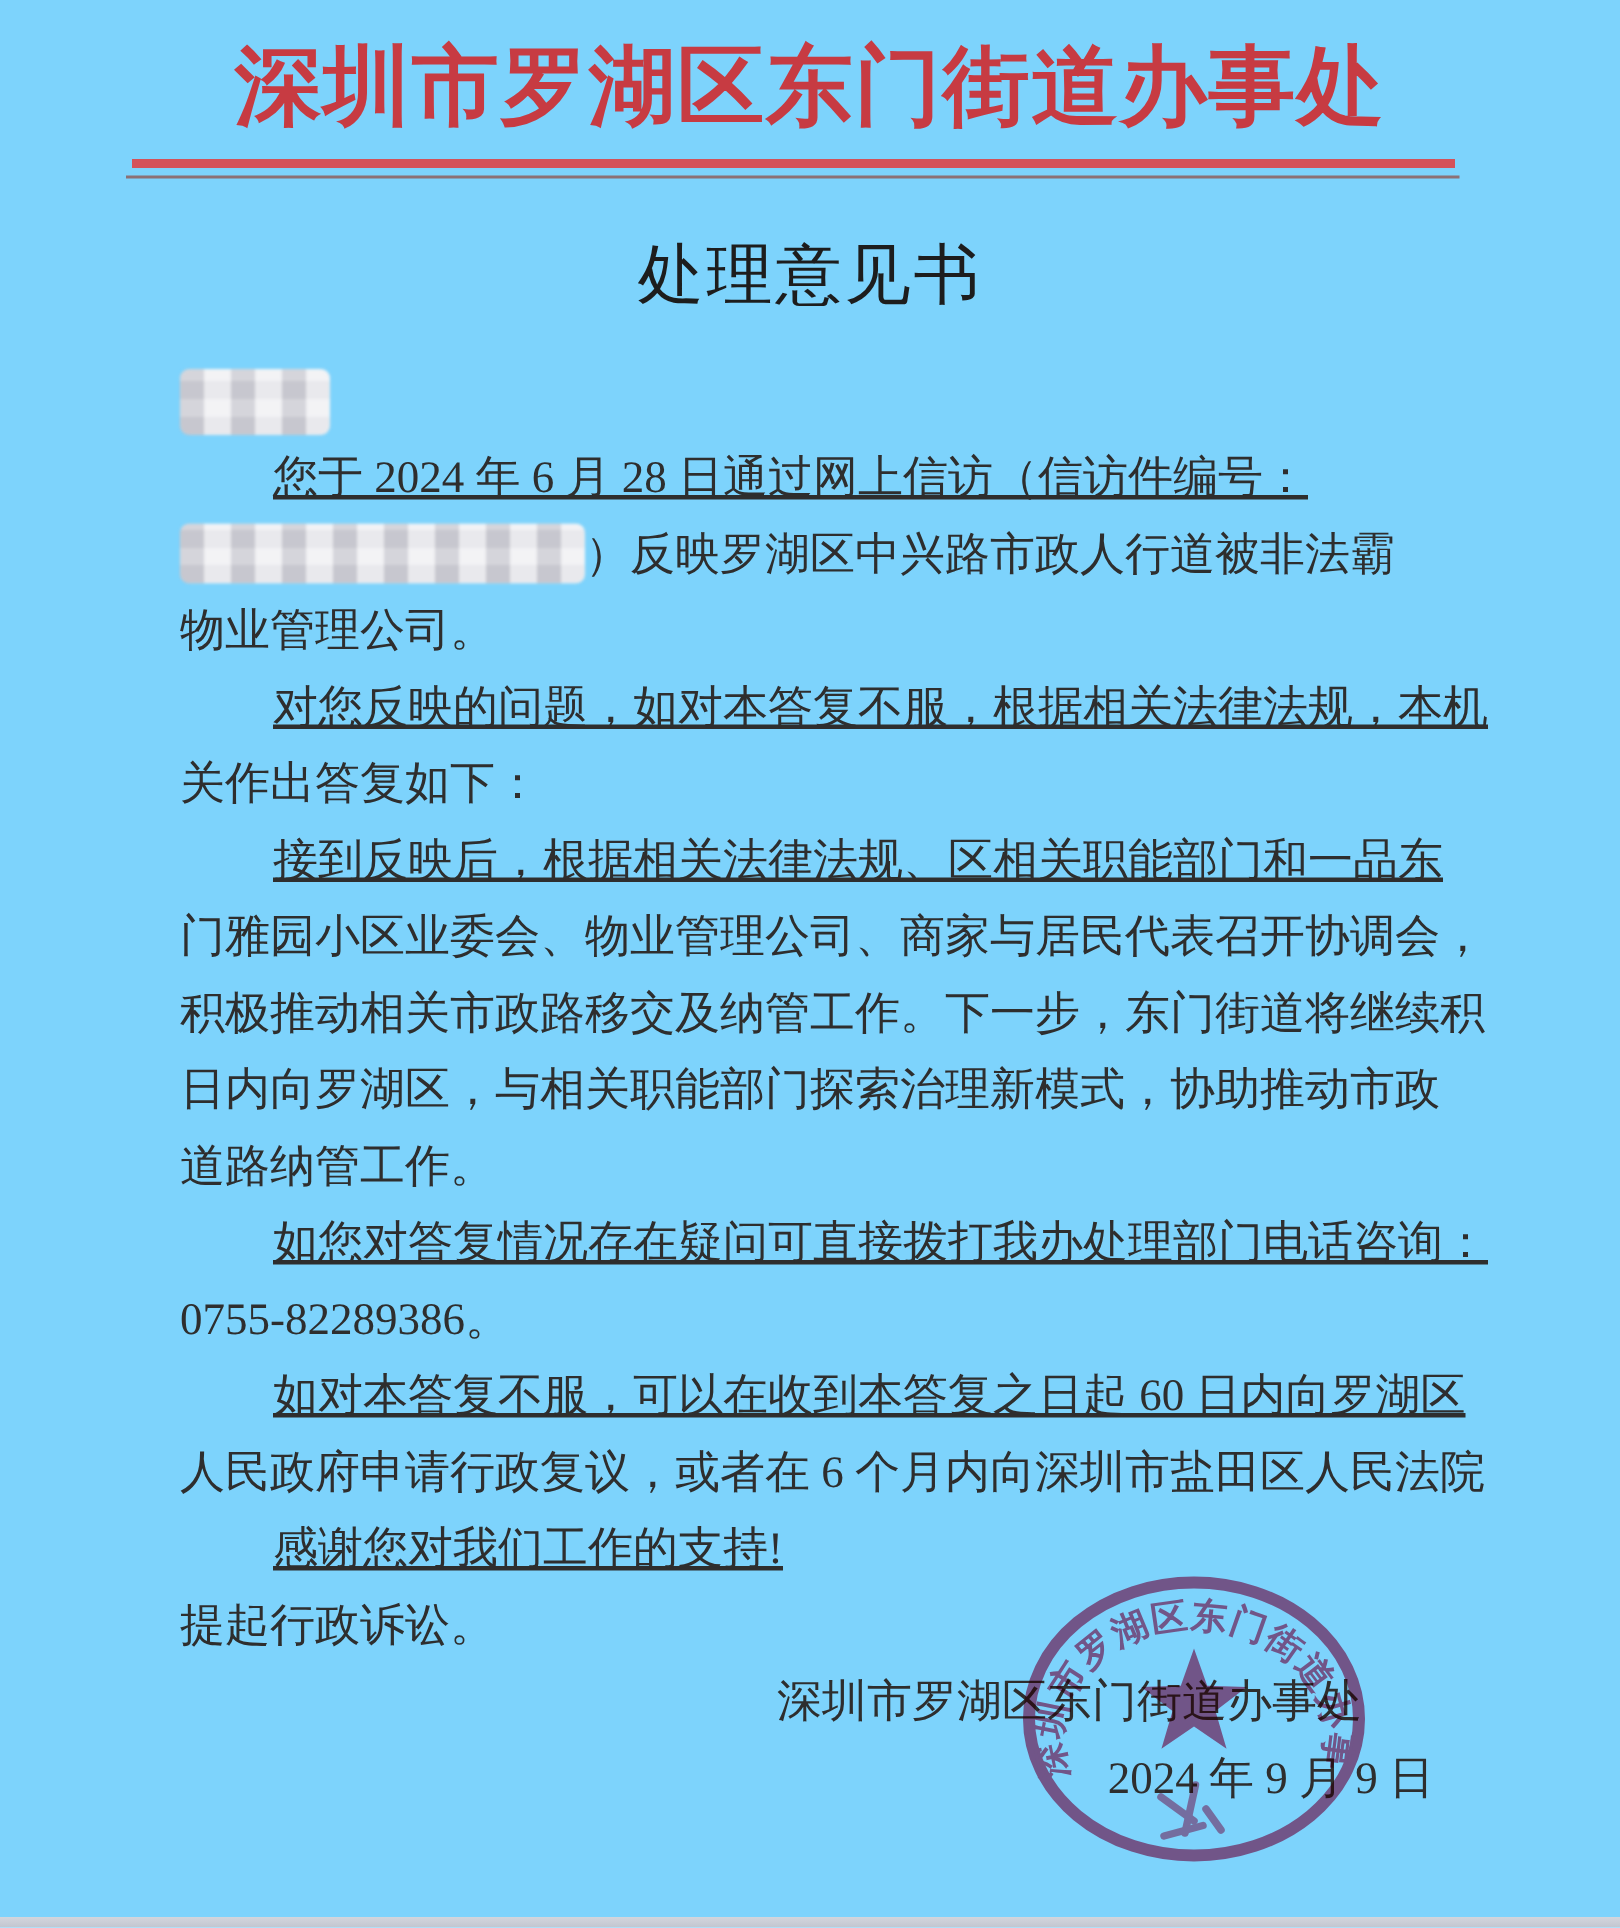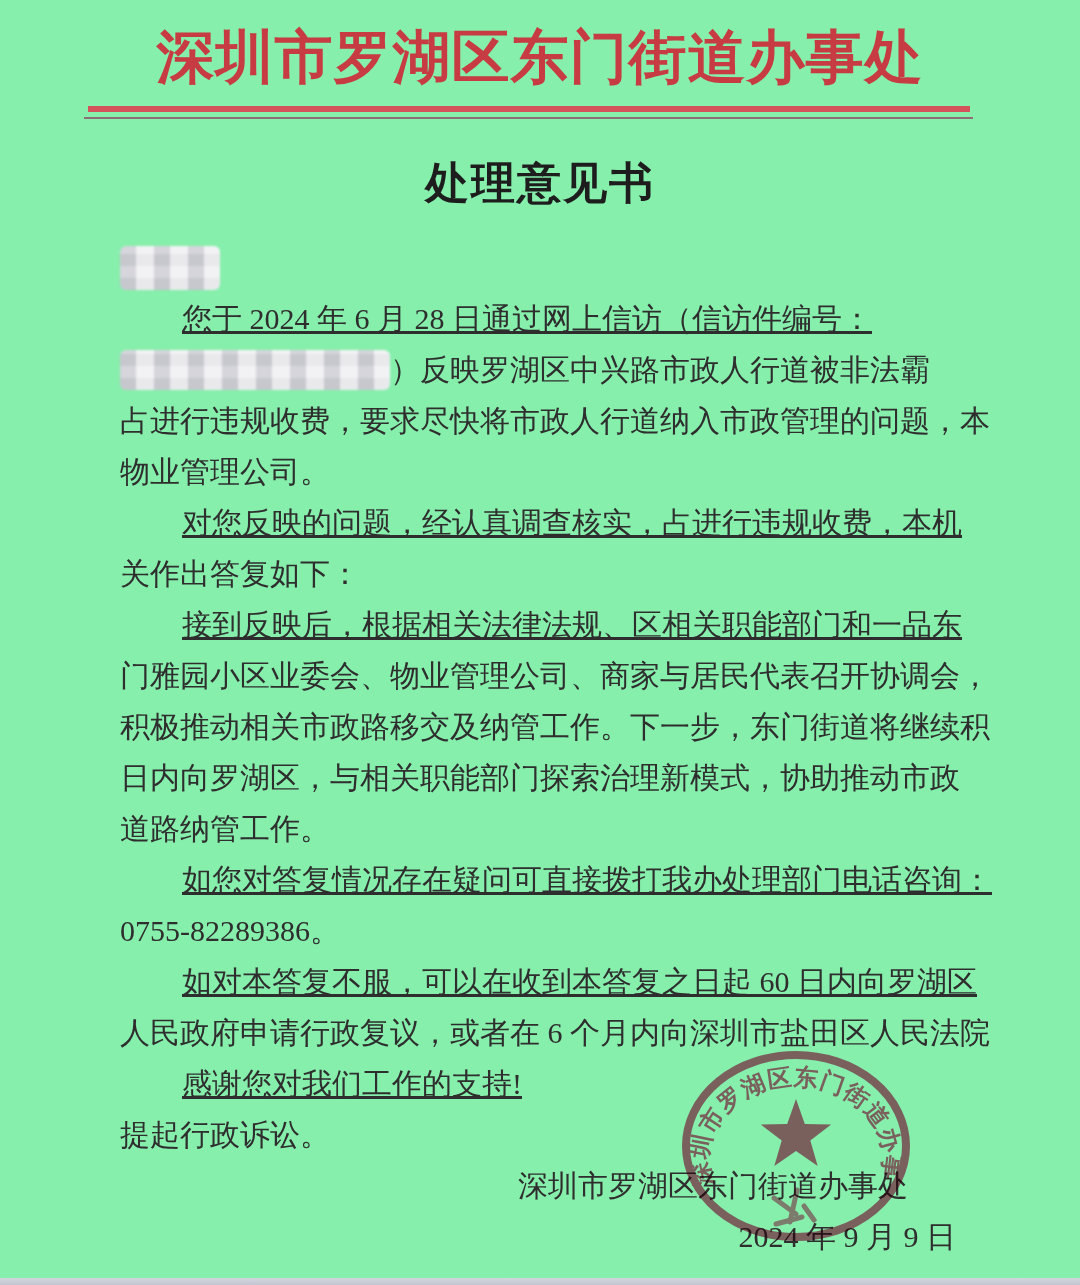--- a/index.html
+++ b/index.html
@@ -1,35 +1,35 @@
 <!DOCTYPE html>
 <html style="--header_red: #c73b42; --rule_red: #d4525a; --rule_thin: #8c7075; --body_text: #2e2e2e; --stamp_red: #e4517a;"><head>
 <meta charset="utf-8">
 <style>
   html,body{margin:0;padding:0;}
   .page{
     position:relative;
     width:1080px;height:1285px;
-    background:#86efac;
+    background:#7dd3fc;
     overflow:hidden;
     font-family:"Liberation Serif","DejaVu Serif",serif;
   }
   .org-header{
     position:absolute;top:22px;left:0;width:100%;
     text-align:center;
     font-size:58px;line-height:72px;font-weight:bold;
     color:var(--header_red);
     letter-spacing:1px;
   }
   .rule-thick{position:absolute;left:88px;top:106px;width:882px;height:6px;background:var(--rule_red);}
   .rule-thin{position:absolute;left:84px;top:117px;width:889px;height:2px;background:var(--rule_thin);}
   .doc-title{
     position:absolute;top:154px;left:0;width:100%;
     text-align:center;
-    font-size:44px;line-height:60px;font-weight:bold;
+    font-size:44px;line-height:60px;font-weight:normal;
     color:#1d1d1d;letter-spacing:2px;
   }
   .body-text{
     position:absolute;left:120px;top:242px;width:836px;
     font-size:30px;color:var(--body_text);
   }
   .line{height:51px;line-height:51px;white-space:nowrap;}
   .line.indent{text-indent:62px;text-decoration:underline;}
   .redact{
     background-color:#e6e6ea;
@@ -69,23 +69,22 @@
   <div class="rule-thick"></div>
   <div class="rule-thin"></div>
 
   <div class="doc-title">处理意见书</div>
 
   <div class="body-text">
     <div>
         <div class="line"><span class="redact blur-name"></span></div>
         <div class="line indent"><span>您于 2024 年 6 月 28 日通过网上信访（信访件编号：</span></div>
         <div class="line"><span class="redact blur-inline"></span><span>）反映罗湖区中兴路市政人行道被非法霸</span></div>
-        <div class="line"><span>占进行违规收费，要求尽快将市政人行道纳入市政管理的问题，本</span></div>
         <div class="line"><span>物业管理公司。</span></div>
-        <div class="line indent"><span>对您反映的问题，经认真调查核实，占进行违规收费，本机</span></div>
+        <div class="line indent"><span>对您反映的问题，如对本答复不服，根据相关法律法规，本机</span></div>
         <div class="line"><span>关作出答复如下：</span></div>
         <div class="line indent"><span>接到反映后，根据相关法律法规、区相关职能部门和一品东</span></div>
         <div class="line"><span>门雅园小区业委会、物业管理公司、商家与居民代表召开协调会，</span></div>
         <div class="line"><span>积极推动相关市政路移交及纳管工作。下一步，东门街道将继续积</span></div>
         <div class="line"><span>日内向罗湖区，与相关职能部门探索治理新模式，协助推动市政</span></div>
         <div class="line"><span>道路纳管工作。</span></div>
         <div class="line indent"><span>如您对答复情况存在疑问可直接拨打我办处理部门电话咨询：</span></div>
         <div class="line"><span>0755-82289386。</span></div>
         <div class="line indent"><span>如对本答复不服，可以在收到本答复之日起 60 日内向罗湖区</span></div>
         <div class="line"><span>人民政府申请行政复议，或者在 6 个月内向深圳市盐田区人民法院</span></div>

